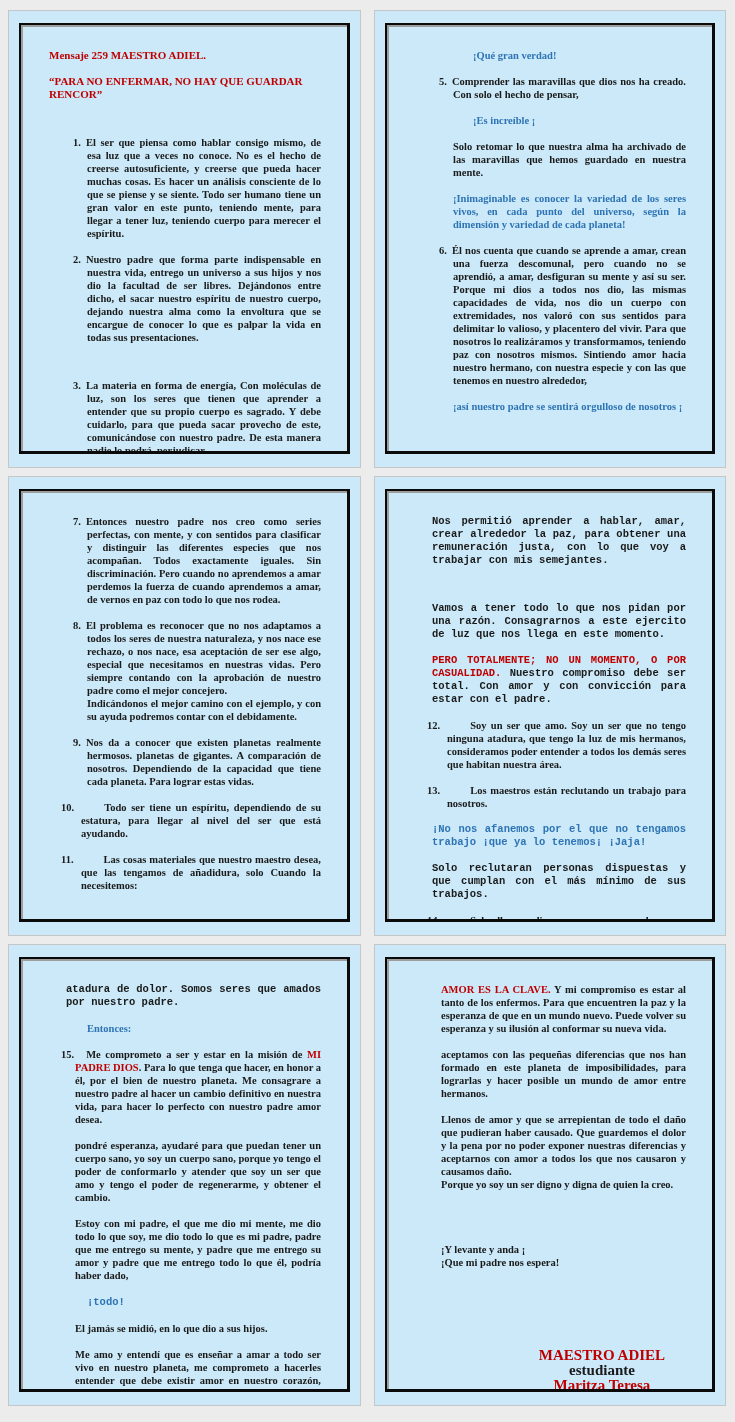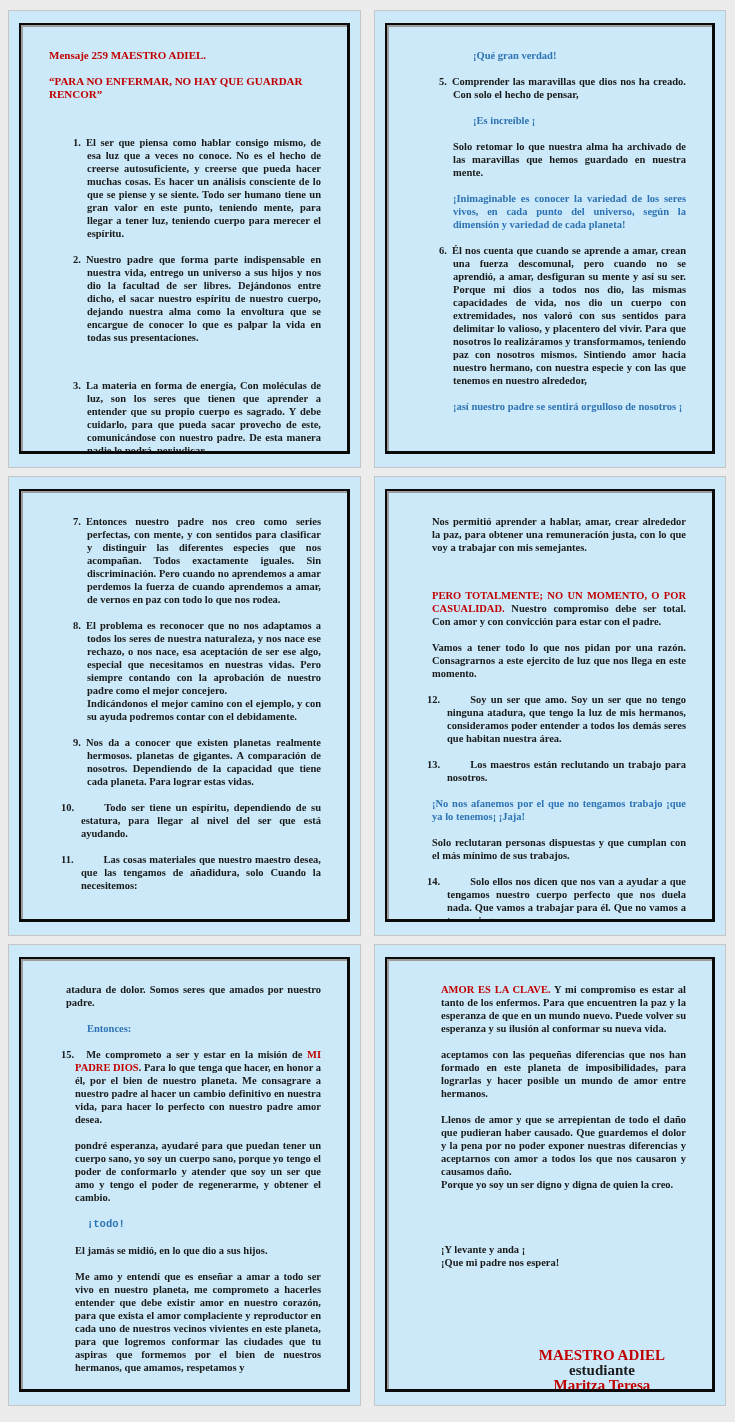--- a/index.html
+++ b/index.html
@@ -13,21 +13,21 @@
         padding:12px 10px 13px 10px;overflow:hidden;}
   .frame{box-sizing:border-box;height:100%;background:#cbe9f8;
          border:2px solid #0a0a0a;border-right-width:3px;border-bottom-width:3px;
          box-shadow:inset 2px 2px 0 0 #9d9d9d;
          padding:24px 26px 8px 28px;overflow:hidden;
          font-size:10.5px;line-height:13px;color:#1a1a1a;}
   .blk{margin:0 0 13px 0;text-align:justify;}
   .heading{text-align:left;}
   .al-left{text-align:left;margin-top:30px;}
   .page-1 .heading{font-size:11px;}
-  .ind1{margin-left:17px;}
+  .ind1{margin-left:17px;font-family:Liberation Mono, monospace;}
   .ind2{margin-left:26px;}
   .ind3{margin-left:38px;}
   .ind4{margin-left:58px;}
   .li.d1{margin-left:24px;padding-left:14px;text-indent:-14px;}
   .li.d2{margin-left:12px;padding-left:20px;text-indent:-20px;}
   .li.d15{margin-left:12px;padding-left:14px;text-indent:-14px;}
   .numgap{display:inline-block;}
   .d1 .numgap{width:5px;}
   .d2 .numgap{width:30px;}
   .d15 .numgap{width:12px;}
@@ -67,35 +67,36 @@
           <div class="blk li d1"><span class="num">8.</span><span class="numgap"></span><span style="color: rgb(26, 26, 26);">El problema es reconocer que no nos adaptamos a todos los seres de nuestra naturaleza, y nos nace ese rechazo, o nos nace, esa aceptación de ser ese algo, especial que necesitamos en nuestras vidas. Pero siempre contando con la aprobación de nuestro padre como el mejor concejero.<br>Indicándonos el mejor camino con el ejemplo, y con su ayuda podremos contar con el debidamente.</span></div>
           <div class="blk li d1"><span class="num">9.</span><span class="numgap"></span><span style="color: rgb(26, 26, 26);">Nos da a conocer que existen planetas realmente hermosos.  planetas de gigantes. A comparación de nosotros. Dependiendo de la capacidad que tiene cada planeta. Para lograr estas vidas.</span></div>
           <div class="blk li d2"><span class="num">10.</span><span class="numgap"></span><span style="color: rgb(26, 26, 26);">Todo ser tiene un espíritu, dependiendo de su estatura, para llegar al nivel del ser que está ayudando.</span></div>
           <div class="blk li d2"><span class="num">11.</span><span class="numgap"></span><span style="color: rgb(26, 26, 26);">Las cosas materiales que nuestro maestro desea, que las tengamos de añadidura, solo Cuando la necesitemos:</span></div>
         </div>
       </div>
       <div class="page page-4">
         <div class="frame">
           <div class="blk para ind1"><span style="color: rgb(26, 26, 26);">Nos permitió aprender a hablar, amar, crear alrededor la paz, para obtener una remuneración justa, con lo que voy a trabajar con mis semejantes.</span></div>
           <div class="sp"></div>
+          <div class="blk para ind1"><span style="color: rgb(26, 26, 26);">Vamos a tener todo lo que nos pidan por una razón. Consagrarnos a este ejercito de luz que nos llega en este momento.</span></div>
           <div class="blk para ind1"><span style="color: rgb(192, 0, 0);">PERO TOTALMENTE; NO UN MOMENTO, O POR CASUALIDAD.</span><span style="color: rgb(26, 26, 26);"> Nuestro compromiso debe ser total. Con amor y con convicción para estar con el padre.</span></div>
-          <div class="blk para ind1"><span style="color: rgb(26, 26, 26);">Vamos a tener todo lo que nos pidan por una razón. Consagrarnos a este ejercito de luz que nos llega en este momento.</span></div>
           <div class="blk li d2"><span class="num">12.</span><span class="numgap"></span><span style="color: rgb(26, 26, 26);">Soy un ser que amo. Soy un ser que no tengo ninguna atadura, que tengo la luz de mis hermanos, consideramos poder entender a todos los demás seres que habitan nuestra área.</span></div>
           <div class="blk li d2"><span class="num">13.</span><span class="numgap"></span><span style="color: rgb(26, 26, 26);">Los maestros están reclutando un trabajo para nosotros.</span></div>
           <div class="blk para ind1"><span style="color: rgb(46, 116, 181);">¡No nos afanemos por el que no tengamos trabajo ¡que ya lo tenemos¡  ¡Jaja!</span></div>
           <div class="blk para ind1"><span style="color: rgb(26, 26, 26);">Solo reclutaran personas dispuestas y que cumplan con el más mínimo de sus trabajos.</span></div>
           <div class="blk li d2"><span class="num">14.</span><span class="numgap"></span><span style="color: rgb(26, 26, 26);">Solo ellos nos dicen que nos van a ayudar a que tengamos nuestro cuerpo perfecto que nos duela nada. Que vamos a trabajar para él. Que no vamos a tener ninguna</span></div>
         </div>
       </div>
       <div class="page page-5">
         <div class="frame">
           <div class="blk para ind1"><span style="color: rgb(26, 26, 26);">atadura de dolor. Somos seres que amados por nuestro padre.</span></div>
           <div class="blk heading ind3"><span style="color: rgb(46, 116, 181);">Entonces:</span></div>
           <div class="blk li d15"><span class="num">15.</span><span class="numgap"></span><span style="color: rgb(26, 26, 26);">Me comprometo a ser y estar en la misión de </span><span style="color: rgb(192, 0, 0);">MI PADRE DIOS</span><span style="color: rgb(26, 26, 26);">.  Para lo que tenga que hacer, en honor a él, por el bien de nuestro planeta. Me consagrare a nuestro padre al hacer un cambio definitivo en nuestra vida, para hacer lo perfecto con nuestro padre amor desea.</span></div>
           <div class="blk para ind2"><span style="color: rgb(26, 26, 26); margin-top: 19px;">pondré esperanza, ayudaré para que puedan tener un cuerpo sano, yo soy un cuerpo sano, porque yo tengo el poder de conformarlo y atender que soy un ser que amo y tengo el poder de regenerarme, y obtener el cambio.</span></div>
+          <div class="blk para ind2"><span style="color: rgb(26, 26, 26);">Estoy con mi padre, el que me dio mi mente, me dio todo lo que soy, me dio todo lo que es mi padre, padre que me entrego su mente, y padre que me entrego su amor y padre que me entrego todo lo que él, podría haber dado,</span></div>
           <div class="blk heading ind3"><span style="color: rgb(46, 116, 181); font-family: Liberation Mono, monospace;">¡todo!</span></div>
           <div class="blk para ind2"><span style="color: rgb(26, 26, 26);">El jamás se midió, en lo que dio a sus hijos.</span></div>
           <div class="blk para ind2"><span style="color: rgb(26, 26, 26);">Me amo y entendí que es enseñar a amar a todo ser vivo en nuestro planeta, me comprometo a hacerles entender que debe existir amor en nuestro corazón, para que exista el amor complaciente y reproductor en cada uno de nuestros vecinos vivientes en este planeta, para que logremos conformar las ciudades que tu aspiras que formemos por el bien de nuestros hermanos, que amamos, respetamos y</span></div>
         </div>
       </div>
       <div class="page page-6">
         <div class="frame">
           <div class="blk para ind2"><span style="color: rgb(192, 0, 0);">AMOR ES LA CLAVE.</span><span style="color: rgb(26, 26, 26);"> Y mi compromiso es estar al tanto de los enfermos. Para que encuentren la paz y la esperanza de que en un mundo nuevo. Puede volver su esperanza y su ilusión al conformar su nueva vida.</span></div>
           <div class="blk para ind2"><span style="color: rgb(26, 26, 26);">aceptamos con las pequeñas diferencias que nos han formado en este planeta de imposibilidades, para lograrlas y hacer posible un mundo de amor entre hermanos.</span></div>
           <div class="blk para ind2"><span style="color: rgb(26, 26, 26);">Llenos de amor y que se arrepientan de todo el daño que pudieran haber causado. Que guardemos el dolor y la pena por no poder exponer nuestras diferencias y aceptarnos con amor a todos los que nos causaron y causamos daño.<br>Porque yo soy un ser digno y digna de quien la creo.</span></div>

